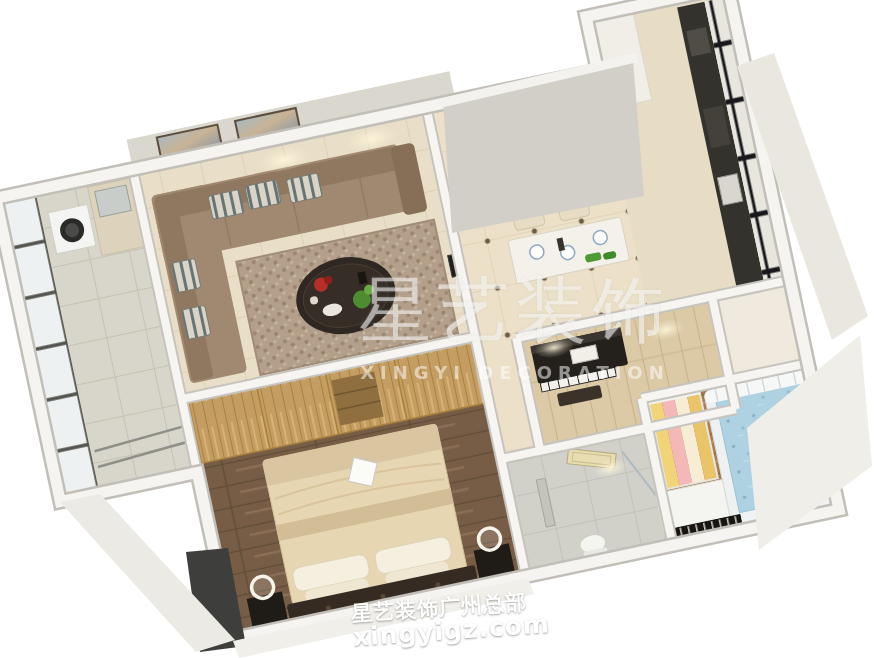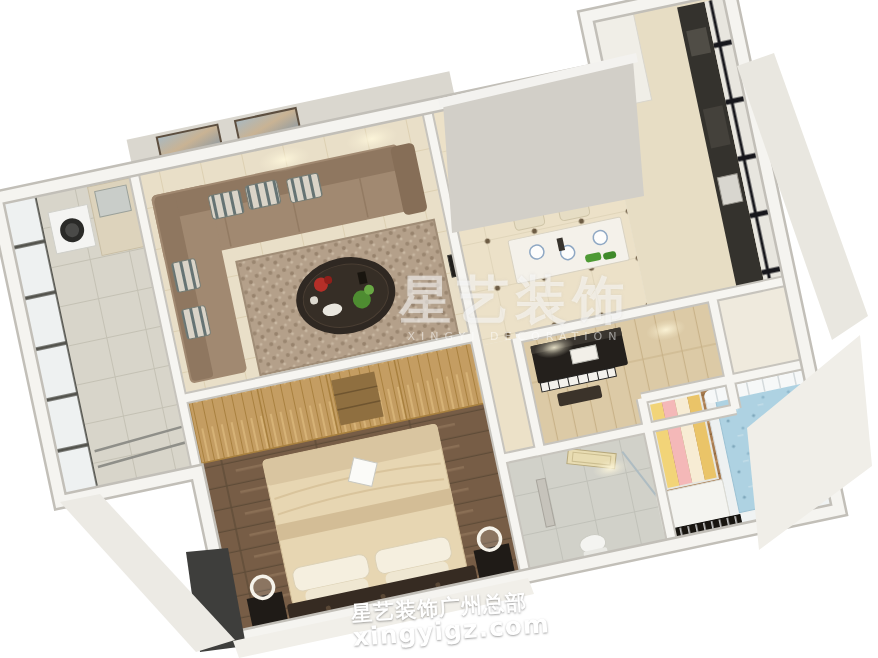--- a/index.html
+++ b/index.html
@@ -1,23 +1,23 @@
 <!DOCTYPE html>
 <html><head>
 <meta charset="utf-8">
 <style>
   html,body{margin:0;padding:0;background:#ffffff;}
   .canvas{position:relative;width:878px;height:658px;background:#ffffff;overflow:hidden;
           font-family:"DejaVu Sans", sans-serif;}
   svg{position:absolute;left:0;top:0;}
   .wm-center{position:absolute;left:338px;top:274px;width:354px;text-align:center;
              color:rgba(255,255,255,0.52);pointer-events:none;z-index:5;}
-  .wm-title{font-size:52px;font-weight:700;letter-spacing:6px;line-height:1;
+  .wm-title{font-size:72px;font-weight:400;letter-spacing:6px;line-height:1;
             text-shadow:0 0 3px rgba(180,180,180,0.25);}
-  .wm-sub{font-size:11px;font-weight:400;letter-spacing:6px;margin-top:4px;}
+  .wm-sub{font-size:18px;font-weight:700;letter-spacing:6px;margin-top:16px;}
   .wm-bottom{position:absolute;left:352px;top:596px;transform:rotate(-4deg);color:#ffffff;
              text-shadow:0 1px 2px rgba(90,90,90,0.55);z-index:6;line-height:1.05;}
   .wm-b1{font-size:21px;font-weight:700;letter-spacing:1px;}
   .wm-b2{font-size:25px;font-weight:800;letter-spacing:1px;}
 </style>
 </head>
 <body>
 
 <div class="canvas">
 

